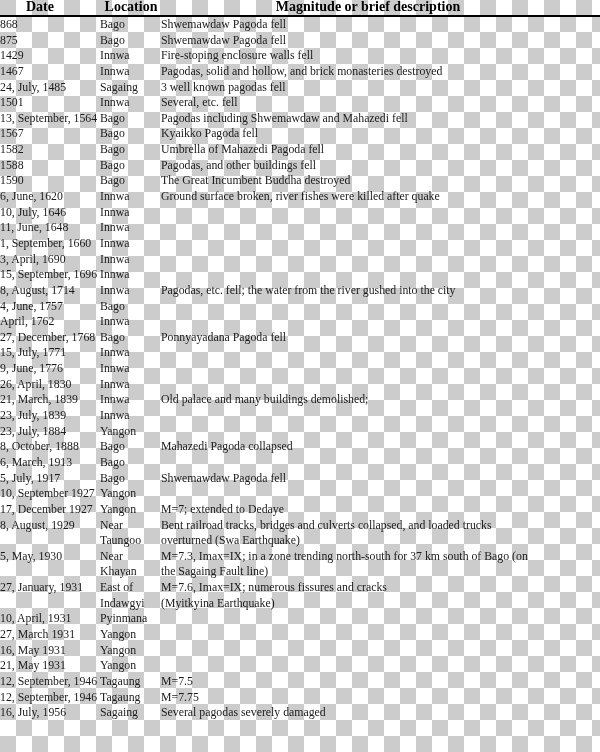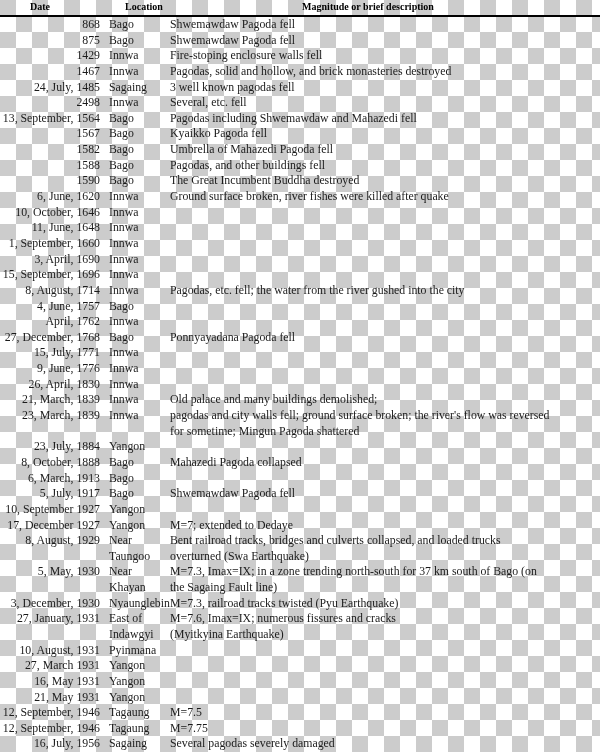--- a/index.html
+++ b/index.html
@@ -6,32 +6,32 @@
   .page {
     width:600px; height:752px; overflow:hidden; position:relative;
     background-color:#ffffff;
     background-image: conic-gradient(#ffffff 0 25%, #cccccc 0 50%, #ffffff 0 75%, #cccccc 0);
     background-size: 32px 32px;
     font-family: "Liberation Serif", "DejaVu Serif", serif;
     color:#1b1b1b;
   }
   .thead {
     height:15px; border-bottom:2px solid #000;
-    position:relative; font-weight:bold; font-size:10px; line-height:14px; color:#000;
+    position:relative; font-weight:bold; font-size:14px; line-height:14px; color:#000;
   }
   .th { position:absolute; top:0; transform:translateX(-50%); white-space:nowrap; }
   .th-date { left:40px; }
-  .th-loc  { left:144px; }
+  .th-loc  { left:131px; }
   .th-desc { left:368px; }
 
   .tbody { font-size:11.8px; line-height:15.64px; }
   .row { display:flex; align-items:flex-start; }
   .c { white-space:pre; }
-  .c-date { width:100px; text-align:right; flex:none;font-family:Liberation Serif, serif; }
-  .c-loc  { width:61px; margin-left:9px; flex:none; }
+  .c-date { width:100px; flex:none;font-family:Liberation Serif, serif; }
+  .c-loc  { width:61px; flex:none; }
   .c-desc { flex:none; }
 </style>
 </head>
 <body>
 
 <div class="page">
   <div class="thead">
     <span class="th th-date">Date</span>
     <span class="th th-loc">Location</span>
     <span class="th th-desc">Magnitude or brief description</span>
@@ -56,21 +56,21 @@
         <span class="c c-date">1467</span>
         <span class="c c-loc">Innwa</span>
         <span class="c c-desc">Pagodas, solid and hollow, and brick monasteries destroyed</span>
       </div>
       <div class="row">
         <span class="c c-date">24, July, 1485</span>
         <span class="c c-loc">Sagaing</span>
         <span class="c c-desc">3 well known pagodas fell</span>
       </div>
       <div class="row">
-        <span class="c c-date">2498</span>
+        <span class="c c-date">1501</span>
         <span class="c c-loc">Innwa</span>
         <span class="c c-desc">Several, etc. fell</span>
       </div>
       <div class="row">
         <span class="c c-date">13, September, 1564</span>
         <span class="c c-loc">Bago</span>
         <span class="c c-desc">Pagodas including Shwemawdaw and Mahazedi fell</span>
       </div>
       <div class="row">
         <span class="c c-date">1567</span>
@@ -91,21 +91,21 @@
         <span class="c c-date">1590</span>
         <span class="c c-loc">Bago</span>
         <span class="c c-desc">The Great Incumbent Buddha destroyed</span>
       </div>
       <div class="row">
         <span class="c c-date">6, June, 1620</span>
         <span class="c c-loc">Innwa</span>
         <span class="c c-desc">Ground surface broken, river fishes were killed after quake</span>
       </div>
       <div class="row">
-        <span class="c c-date">10, October, 1646</span>
+        <span class="c c-date">10, July, 1646</span>
         <span class="c c-loc">Innwa</span>
         <span class="c c-desc"></span>
       </div>
       <div class="row">
         <span class="c c-date">11, June, 1648</span>
         <span class="c c-loc">Innwa</span>
         <span class="c c-desc"></span>
       </div>
       <div class="row">
         <span class="c c-date">1, September, 1660</span>
@@ -153,24 +153,22 @@
         <span class="c c-date">26, April, 1830</span>
         <span class="c c-loc">Innwa</span>
         <span class="c c-desc"></span>
       </div>
       <div class="row">
         <span class="c c-date">21, March, 1839</span>
         <span class="c c-loc">Innwa</span>
         <span class="c c-desc">Old palace and many buildings demolished;</span>
       </div>
       <div class="row">
-        <span class="c c-date">23, March, 1839</span>
-        <span class="c c-loc">Innwa</span>
-        <span class="c c-desc">pagodas and city walls fell; ground surface broken; the river's flow was reversed
-for sometime; Mingun Pagoda shattered</span>
+        <span class="c c-date">23, July, 1839</span>
+        <span class="c c-loc">Innwa</span>
       </div>
       <div class="row">
         <span class="c c-date">23, July, 1884</span>
         <span class="c c-loc">Yangon</span>
         <span class="c c-desc"></span>
       </div>
       <div class="row">
         <span class="c c-date">8, October, 1888</span>
         <span class="c c-loc">Bago</span>
         <span class="c c-desc">Mahazedi Pagoda collapsed</span>
@@ -202,33 +200,28 @@
 overturned (Swa Earthquake)</span>
       </div>
       <div class="row">
         <span class="c c-date">5, May, 1930</span>
         <span class="c c-loc">Near
 Khayan</span>
         <span class="c c-desc">M=7.3, Imax=IX; in a zone trending north-south for 37 km south of Bago (on
 the Sagaing Fault line)</span>
       </div>
       <div class="row">
-        <span class="c c-date">3, December, 1930</span>
-        <span class="c c-loc">Nyaunglebin</span>
-        <span class="c c-desc">M=7.3, railroad tracks twisted (Pyu Earthquake)</span>
-      </div>
-      <div class="row">
         <span class="c c-date">27, January, 1931</span>
         <span class="c c-loc">East of
 Indawgyi</span>
         <span class="c c-desc">M=7.6, Imax=IX; numerous fissures and cracks
 (Myitkyina Earthquake)</span>
       </div>
       <div class="row">
-        <span class="c c-date">10, August, 1931</span>
+        <span class="c c-date">10, April, 1931</span>
         <span class="c c-loc">Pyinmana</span>
         <span class="c c-desc"></span>
       </div>
       <div class="row">
         <span class="c c-date">27, March 1931</span>
         <span class="c c-loc">Yangon</span>
         <span class="c c-desc"></span>
       </div>
       <div class="row">
         <span class="c c-date">16, May 1931</span>

